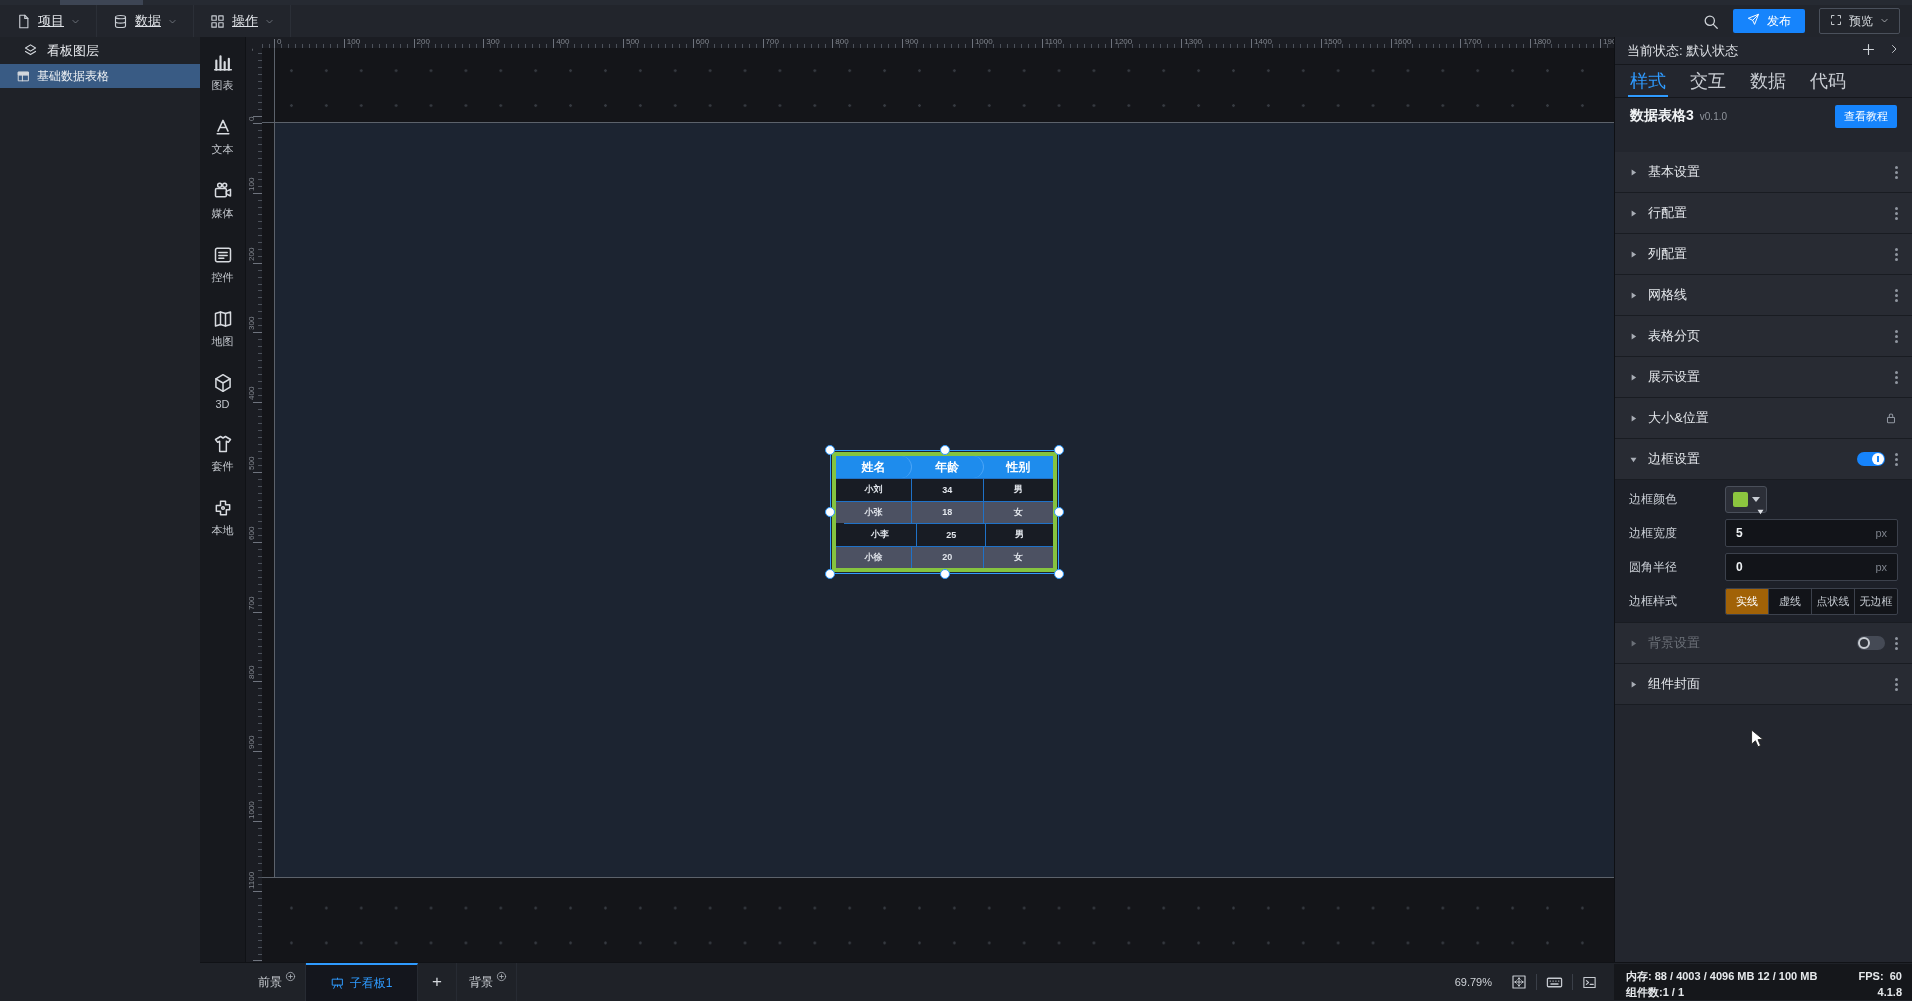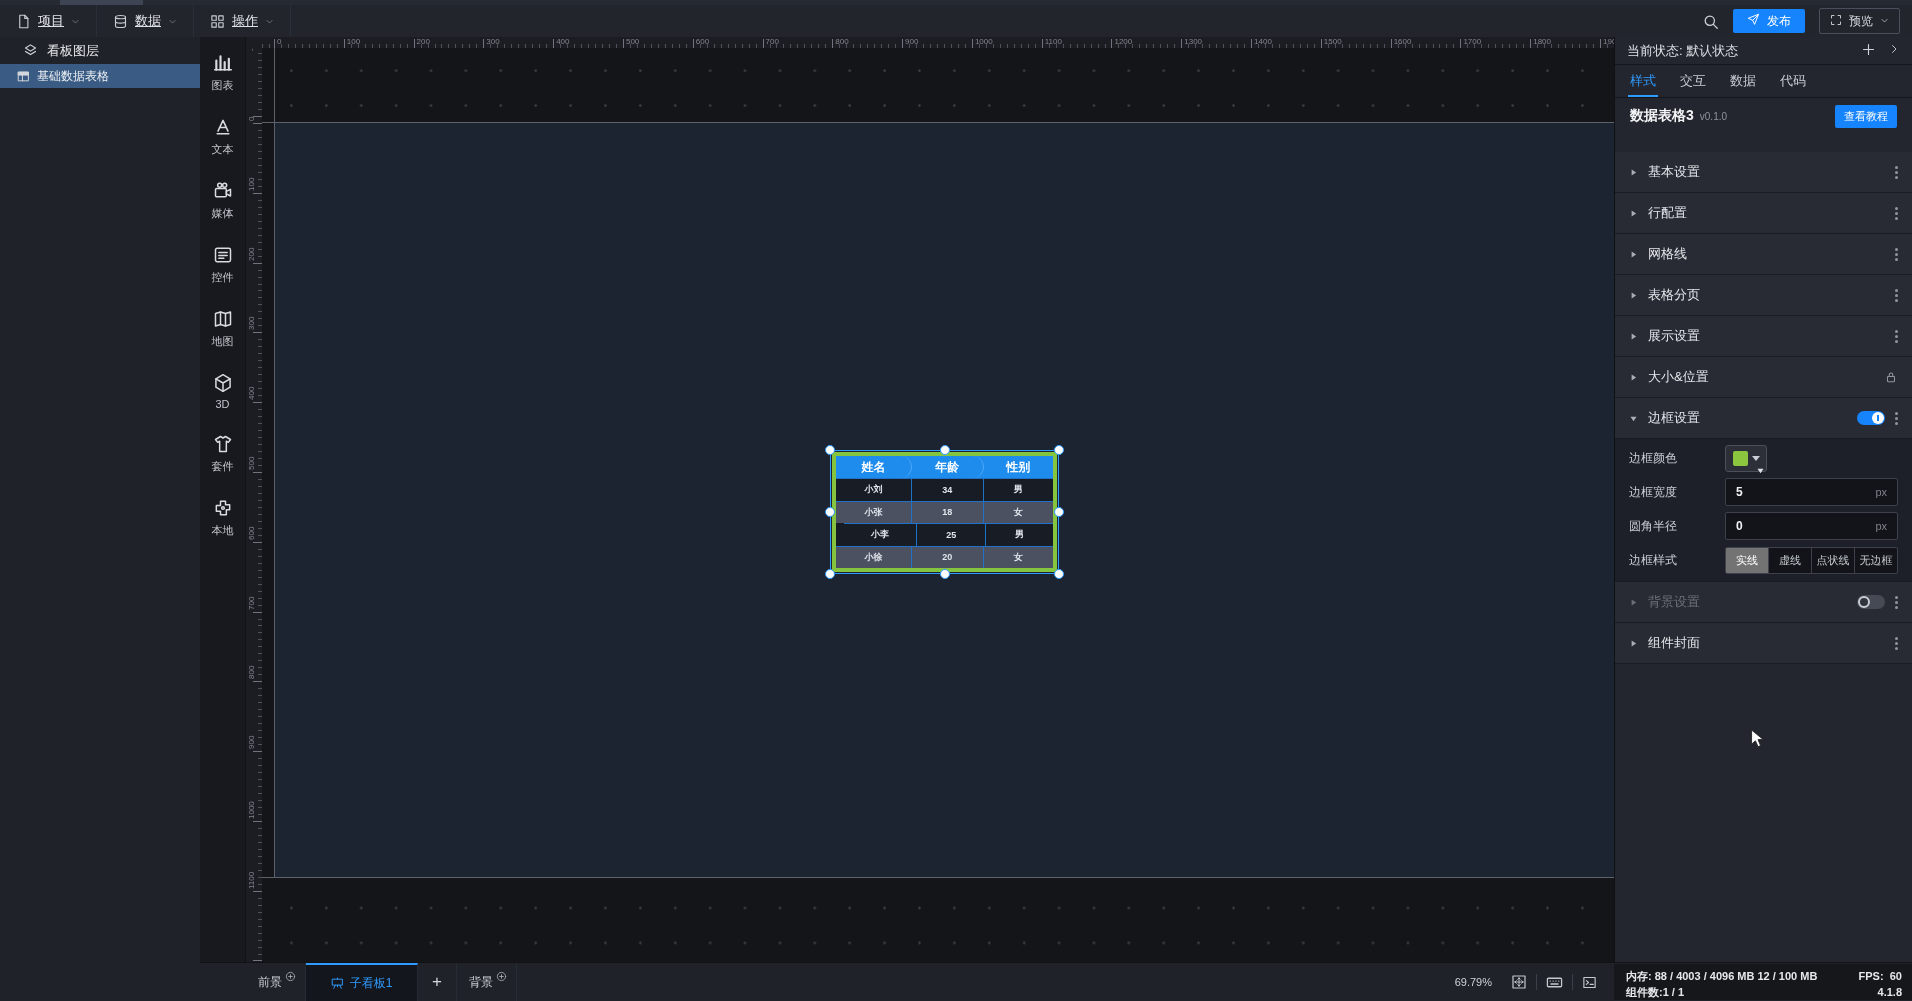--- a/index.html
+++ b/index.html
@@ -74,21 +74,21 @@
   .dtable .brow{display:flex;flex:1;text-align:right;}
   .dtable .bcell{display:flex;align-items:center;justify-content:center;font-size:9px;font-weight:bold;color:#e2e6ec;
                  border-right:1px solid #1f72c8;border-top:1px solid #1f72c8;box-sizing:border-box;}
   .dtable .bcell:last-child{border-right:none;}
 
   
   .inspector{left:1614px;top:37px;width:298px;height:925px;background:#23262e;border-left:1px solid #0e1014;box-sizing:border-box;}
   .state-bar{display:flex;align-items:center;height:27px;padding:0 12px;border-bottom:1px solid #15171c;font-size:13px;color:#dde0e5;}
   .state-bar .right{margin-left:auto;display:flex;align-items:center;gap:12px;color:#cfd3d8;}
   .insp-tabs{display:flex;align-items:stretch;gap:24px;height:32px;padding:0 15px;border-bottom:1px solid #15171c;}
-  .insp-tab{display:flex;align-items:center;font-size:13px;color:#c9cdd3;position:relative;}
+  .insp-tab{display:flex;align-items:center;font-size:18px;color:#c9cdd3;position:relative;}
   .insp-tab.active{color:#2f9bff;}
   .insp-tab.active::after{content:"";position:absolute;left:-2px;right:-2px;bottom:0;height:2px;background:#2f9bff;}
   .comp-head{display:flex;align-items:center;height:36px;padding:0 15px;}
   .comp-head .ttl{font-size:14px;font-weight:bold;color:#f2f4f6;}
   .comp-head .ver{font-size:10px;color:#8f949c;margin-left:6px;}
   .btn-tutorial{margin-left:auto;background:#1684fc;color:#fff;font-size:11px;padding:4px 9px;border-radius:2px;}
   .sections{margin-top:18px;}
   .sec-row{display:flex;align-items:center;height:40px;padding:0 14px;gap:10px;background:#282b33;
            border-bottom:1px solid #191c22;}
   .sec-row .caret{color:#a9aeb6;display:flex;}
@@ -111,21 +111,21 @@
               display:flex;align-items:center;justify-content:center;gap:4px;}
   .swatch{width:15px;height:15px;border-radius:2px;}
   .caret-dn{width:0;height:0;border-left:4px solid transparent;border-right:4px solid transparent;border-top:5px solid #c9ced5;}
   .input-box{flex:1;height:28px;background:#121419;border:1px solid #3c414c;border-radius:2px;
              display:flex;align-items:center;padding:0 10px;box-sizing:border-box;}
   .input-box .val{font-size:12px;font-weight:bold;color:#eef1f4;}
   .input-box .unit{margin-left:auto;font-size:11px;color:#7e838c;}
   .segmented{flex:1;height:27px;display:flex;border:1px solid #3c414c;border-radius:2px;overflow:hidden;background:#121419;box-sizing:border-box;}
   .segment{flex:1;display:flex;align-items:center;justify-content:center;font-size:11px;color:#c3c8cf;border-right:1px solid #3c414c;}
   .segment:last-child{border-right:none;}
-  .segment.active{background:#737373;color:#fff;}
+  .segment.active{background:#a16207;color:#fff;}
 
   
   .bottombar{left:200px;top:962px;width:1712px;height:39px;background:#1f2228;border-top:1px solid #101216;
              display:flex;align-items:stretch;box-sizing:border-box;}
   .bb-tabs{display:flex;align-items:stretch;margin-left:46px;}
   .bb-tab{display:flex;align-items:center;padding:0 12px;font-size:12px;color:#c9cdd2;border-right:1px solid #272b33;position:relative;}
   .bb-tab .pc{position:relative;top:-6px;left:3px;color:#aeb3ba;display:flex;}
   .bb-active{width:112px;background:#14161d;border-top:2px solid #2f9bff;display:flex;align-items:center;
              justify-content:center;gap:6px;color:#2f9bff;font-size:12px;border-right:1px solid #272b33;box-sizing:border-box;}
   .bb-add{display:flex;align-items:center;padding:0 14px;font-size:17px;color:#d5d9de;border-right:1px solid #272b33;}
@@ -466,20 +466,35 @@
               <i></i>
             </span>
           </span>
         </div>
         <div class="sec-row">
           <span class="caret" style="display: flex;">
             <svg width="9" height="9" viewBox="0 0 24 24" fill="currentColor">
               <path d="M7 4l12 8-12 8z"></path>
             </svg>
           </span>
+          <span class="lbl">列配置</span>
+          <span class="right">
+            <span class="kebab">
+              <i></i>
+              <i></i>
+              <i></i>
+            </span>
+          </span>
+        </div>
+        <div class="sec-row">
+          <span class="caret" style="display: flex;">
+            <svg width="9" height="9" viewBox="0 0 24 24" fill="currentColor">
+              <path d="M7 4l12 8-12 8z"></path>
+            </svg>
+          </span>
           <span class="lbl">网格线</span>
           <span class="right">
             <span class="kebab">
               <i></i>
               <i></i>
               <i></i>
             </span>
           </span>
         </div>
         <div class="sec-row">

